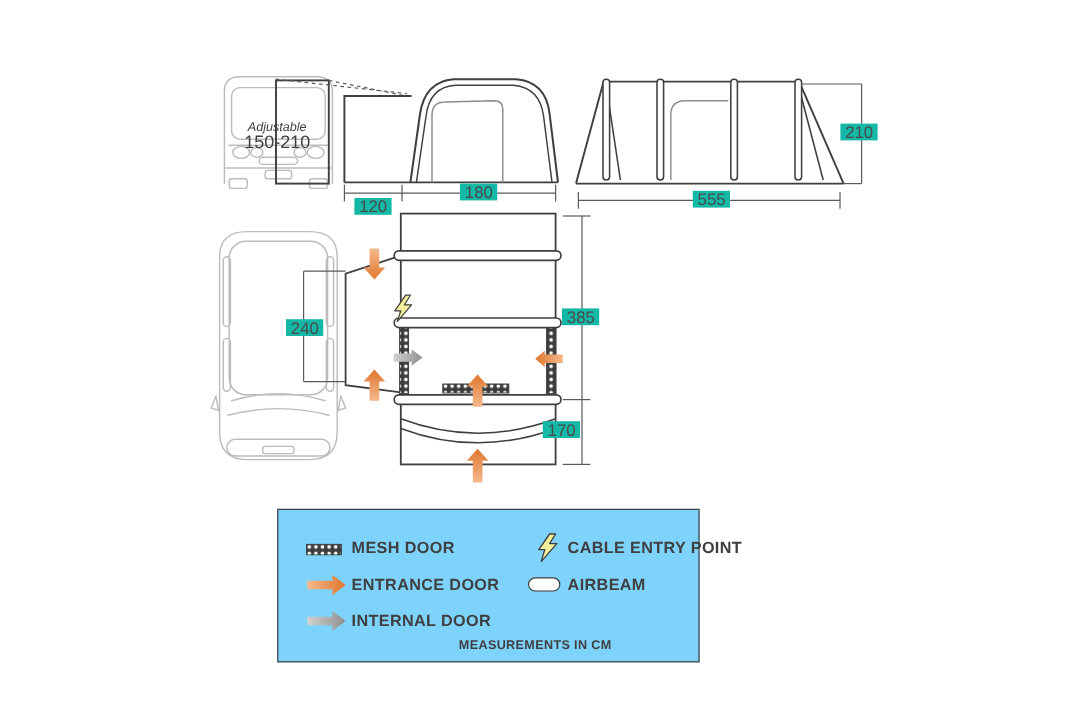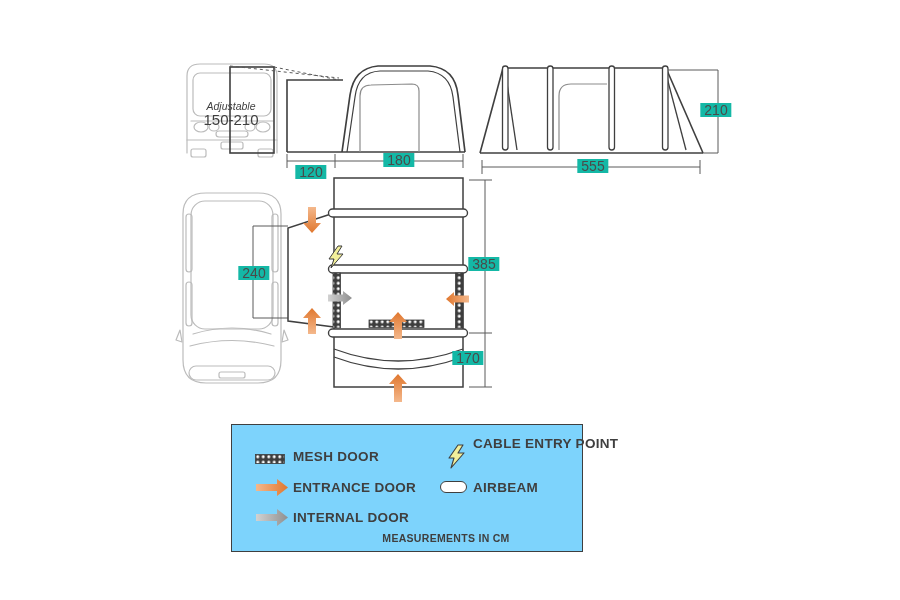--- a/index.html
+++ b/index.html
@@ -199,21 +199,21 @@
         <rect x="0.5" y="0.5" width="29" height="9" fill="url(#mesh)" stroke="#3d3d3d" stroke-width="0.8"></rect>
       </svg>
     </div>
     <span class="legtxt" style="left:61px;top:31px;">MESH DOOR</span>
 
     <div class="legico" style="left:216px;top:19px;">
       <svg width="17" height="25" viewBox="0 0 17 25">
         <path d="M10,1 L1,14 L6,14 L3,24 L16,9 L10,9 L15,1 Z" fill="#f3f09b" stroke="#3f3f3f" stroke-width="1.1" stroke-linejoin="round"></path>
       </svg>
     </div>
-    <span class="legtxt" style="left:241px;top:18px;">CABLE ENTRY POINT</span>
+    <span class="legtxt" style="left:241px;top:31px;">CABLE ENTRY POINT</span>
 
     <div class="legico" style="left:23px;top:53px;">
       <svg width="34" height="19" viewBox="0 0 34 19">
         <path d="M1,6 L22,6 L22,1 L33,9.5 L22,18 L22,13 L1,13 Z" fill="url(#gOR)"></path>
       </svg>
     </div>
     <span class="legtxt" style="left:61px;top:62px;">ENTRANCE DOOR</span>
 
     <div class="airbeam-ico" style="left:208px;top:56px;"></div>
     <span class="legtxt" style="left:241px;top:62px;">AIRBEAM</span>

